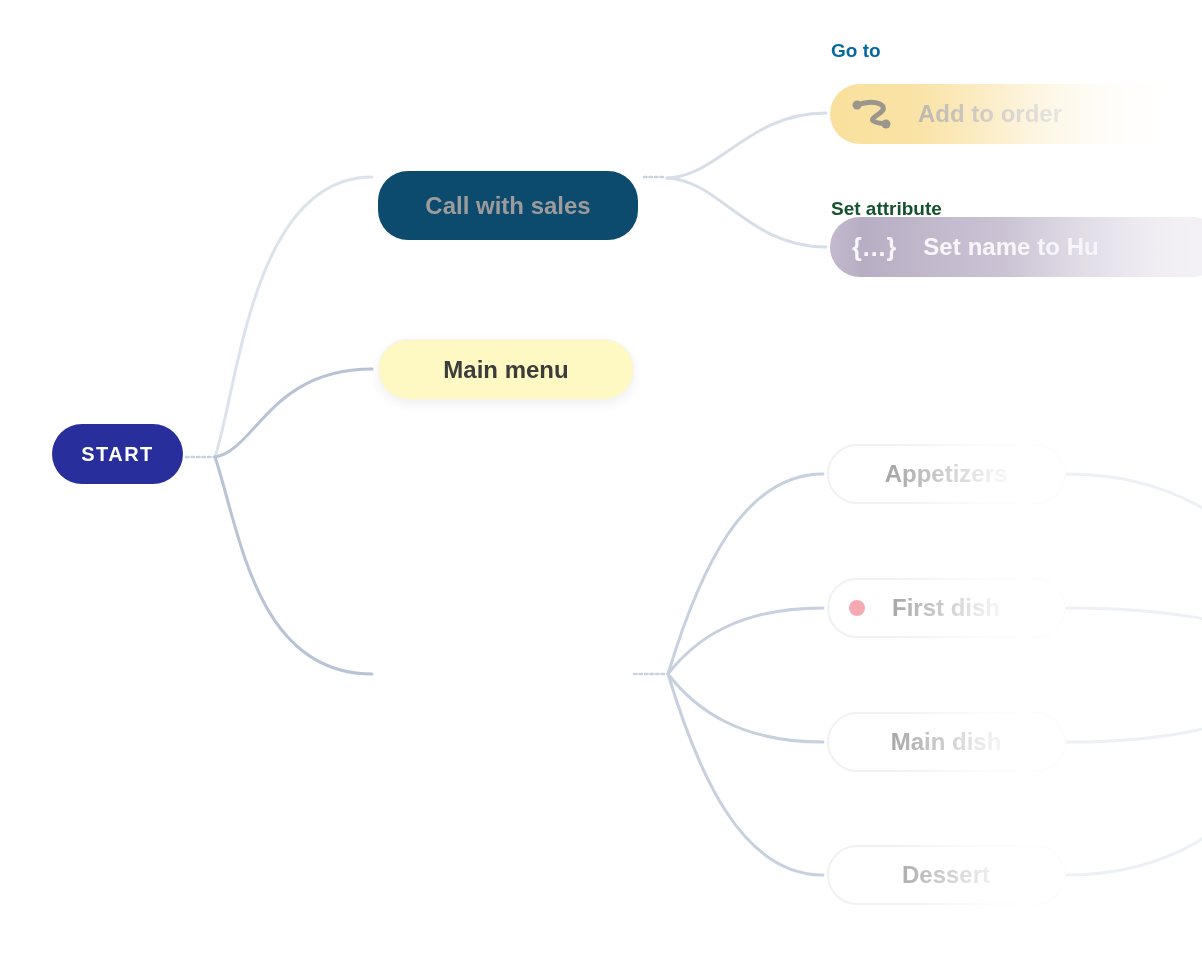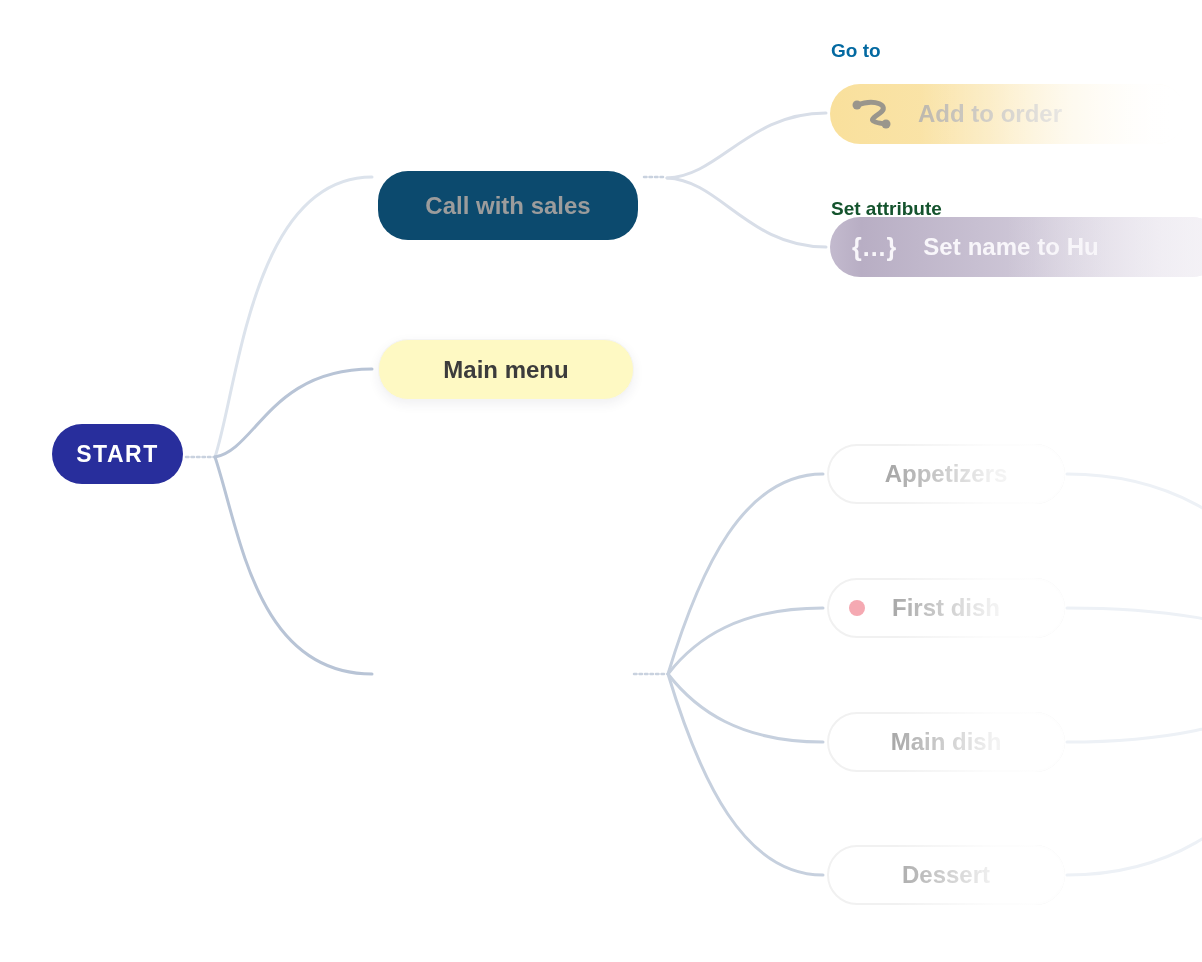--- a/index.html
+++ b/index.html
@@ -24,21 +24,21 @@
   #edges .soft{stroke:var(--edge-soft);}
   #edges .faded{stroke:var(--edge-faded);}
   #edges .cws{stroke:var(--edge-cws);}
   #edges .ghost{stroke:var(--edge-ghost);}
   #edges .stub{stroke:var(--stub);stroke-width:2.5;stroke-dasharray:2.5 3;}
 
   .pill{position:absolute;z-index:2;display:flex;align-items:center;justify-content:center;
         border-radius:30px;font-size:24px;font-weight:600;white-space:nowrap;}
 
   #node-start{left:52px;top:424px;width:131px;height:60px;background:var(--start-bg);
-        color:#ffffff;font-size:23px;font-weight:700;letter-spacing:1.5px;}
+        color:#ffffff;font-size:20px;font-weight:700;letter-spacing:1.5px;}
 
   #node-call-with-sales{left:378px;top:147px;width:260px;height:69px;background:#0c4a6e;color:#9c9c9c;margin-top:24px;}
 
   .solid-white{background:#fef9c3;color:#3c3c3c;border:1px solid #f4f4f4;
         box-shadow:0 4px 12px rgba(40,40,70,0.07);}
   #node-main-menu{left:378px;top:339px;width:256px;height:61px;}
   #node-categories{left:378px;top:644px;width:251px;height:61px;}
 
   .ghost-pill{left:827px;width:238px;height:60px;background:#ffffff;border:2px solid #f1f1f1;color:#a9a9a9;}
   .ghost-pill::after{content:"";position:absolute;inset:-2px;border-radius:32px;pointer-events:none;

